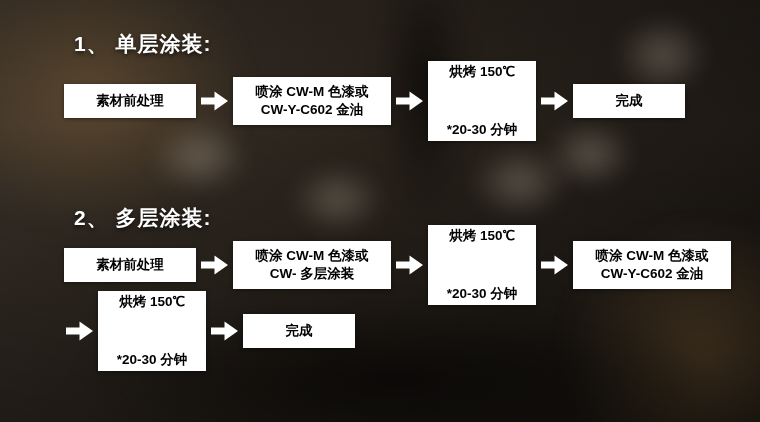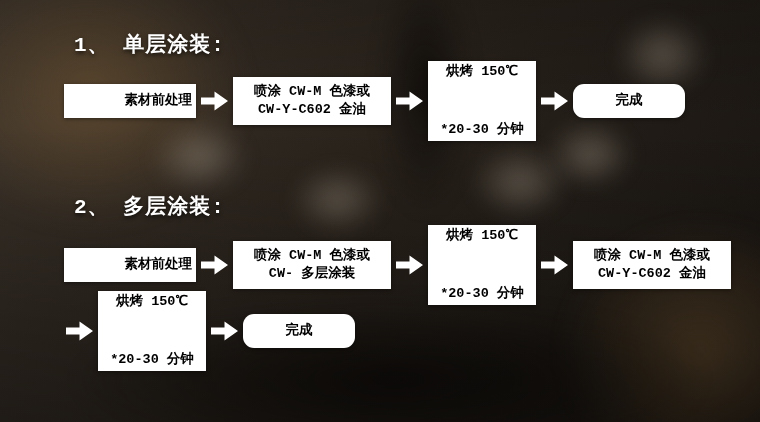--- a/index.html
+++ b/index.html
@@ -1,46 +1,46 @@
 <!DOCTYPE html>
 <html><head>
 <meta charset="utf-8">
 <style>
   html,body{margin:0;padding:0;background:#111;}
   .stage{
     position:relative;width:760px;height:422px;overflow:hidden;
-    font-family:Liberation Mono, monospace;
+    font-family:Liberation Sans, sans-serif;
     background:linear-gradient(115deg,#3a322a 0%,#2a231c 45%,#201b16 75%,#181411 100%);
   }
   .bg{position:absolute;inset:0;}
   .bg .blob{position:absolute;filter:blur(9px);border-radius:50%;}
   .shade{background:radial-gradient(ellipse at center, rgba(190,178,160,0.38), rgba(190,178,160,0) 70%);}
   .glow{background:radial-gradient(ellipse at center, rgba(140,105,60,0.45), rgba(140,105,60,0) 72%);}
   .dark{background:radial-gradient(ellipse at center, rgba(5,4,3,0.65), rgba(5,4,3,0) 75%);border-radius:30%;}
   .vignette{position:absolute;inset:0;background:linear-gradient(180deg,rgba(0,0,0,0.15) 0%,rgba(0,0,0,0) 30%,rgba(0,0,0,0.38) 100%);}
   .title{
     position:absolute;color:#ffffff;font-weight:bold;font-size:21px;
     letter-spacing:1px;text-shadow:0 2px 4px rgba(0,0,0,0.7);white-space:nowrap;
   }
   .t1{left:74px;top:30px;}
-  .t2{left:74px;top:192px;}
+  .t2{left:74px;top:204px;}
   .flow-row{position:absolute;display:flex;align-items:center;gap:5px;}
   .r1{left:64px;top:76px;height:50px;}
   .r2{left:64px;top:240px;height:50px;}
   .r3{left:66px;top:306px;height:50px;}
   .box{
     background:#ffffff;color:#000000;font-weight:bold;font-size:13.5px;line-height:1.35;
     display:flex;flex-direction:column;align-items:center;justify-content:center;
     text-align:center;flex:0 0 auto;box-shadow:0 1px 4px rgba(0,0,0,0.45);
     padding:2px 4px;box-sizing:border-box;
   }
-  .w132{width:132px;min-height:34px;align-items:flex-end;}
+  .w132{width:132px;min-height:34px;}
   .w158{width:158px;min-height:48px;}
   .w108{width:108px;min-height:48px;gap:40px;}
-  .w112{width:112px;min-height:34px;border-radius:11px;}
+  .w112{width:112px;min-height:34px;}
   .box span{display:block;white-space:nowrap;}
   .arrow{
     width:27px;height:20px;background:#ffffff;flex:0 0 auto;
     clip-path:polygon(0 33%,50% 33%,50% 2%,100% 50%,50% 98%,50% 67%,0 67%);
   }
 </style>
 </head>
 <body>
 
 <div class="stage">

